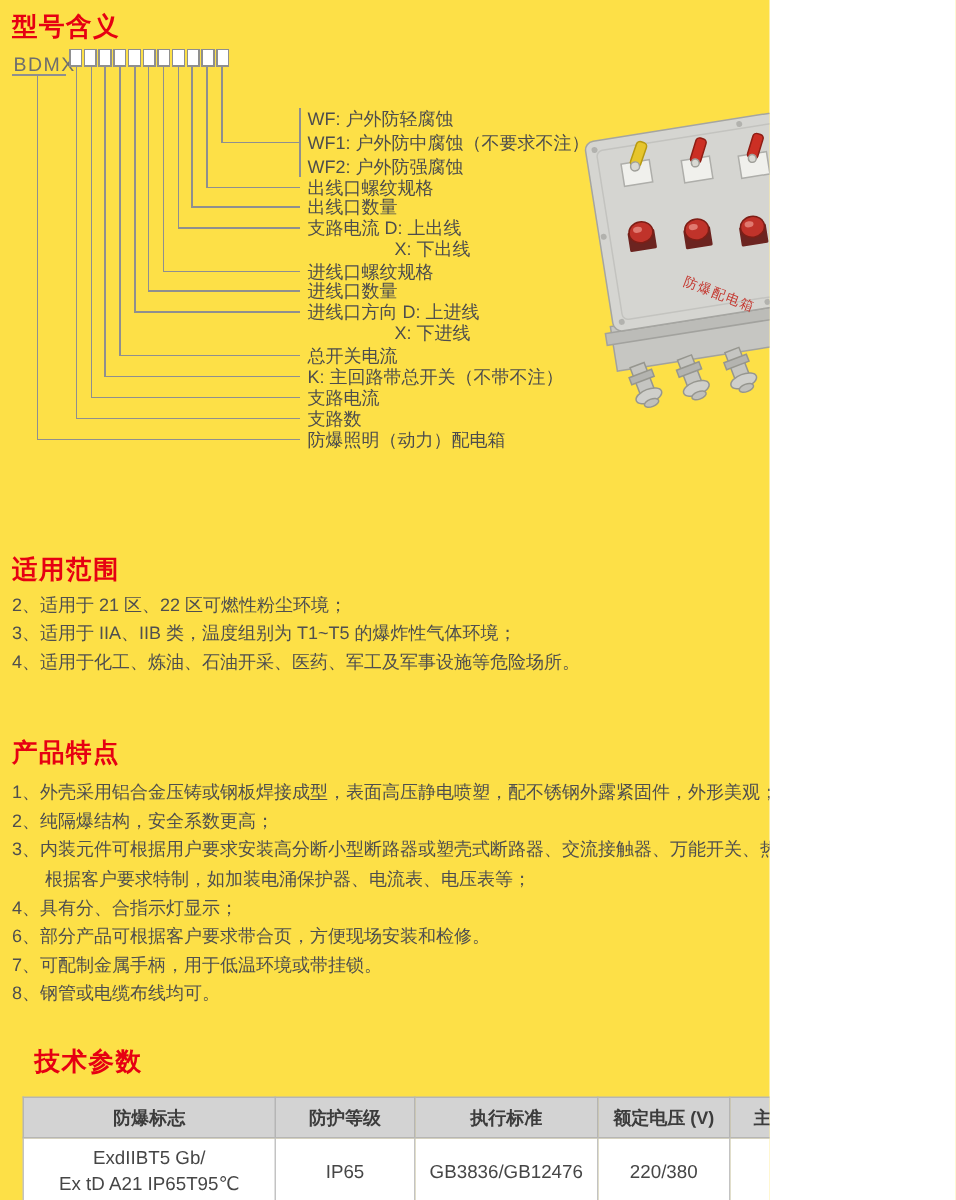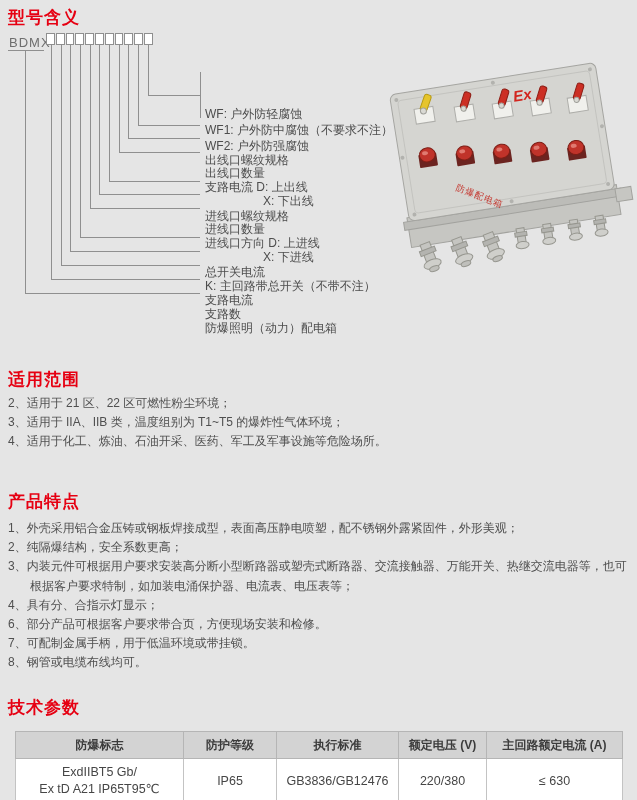--- a/index.html
+++ b/index.html
@@ -1,19 +1,19 @@
 <!DOCTYPE html>
 <html><head>
 <meta charset="utf-8">
 <style>
   html,body{margin:0;padding:0;background:#ffffff;}
   body{font-family:"Liberation Sans","DejaVu Sans",sans-serif;}
-  #page{position:relative;width:637px;height:800px;background:#e5e5e5;overflow:hidden;}
+  #page{position:relative;width:513px;height:800px;background:#fde047;overflow:hidden;}
   .sec-title{position:absolute;left:8px;font-size:17px;font-weight:bold;color:#e60012;letter-spacing:1px;}
-  .dlabel{position:absolute;font-size:12px;color:#4d4d4d;white-space:nowrap;line-height:14px;margin-top:35px;}
+  .dlabel{position:absolute;font-size:12px;color:#4d4d4d;white-space:nowrap;line-height:14px;}
   .bdmx{position:absolute;left:9px;top:35px;font-size:13px;color:#6e6e6e;letter-spacing:1px;}
   .list{position:absolute;left:8px;width:622px;font-size:12px;color:#4f4f4f;line-height:19.2px;}
   .list .num-item{padding-left:22px;text-indent:-22px;}
   table.specs{position:absolute;left:15px;top:731px;width:607px;border-collapse:collapse;table-layout:fixed;}
   table.specs th{background:#d3d3d3;color:#3c3c3c;font-size:12px;font-weight:bold;height:24px;border:1px solid #b5b5b5;text-align:center;}
   table.specs td{background:#fff;color:#464646;font-size:12.5px;height:42px;border:1px solid #c3c3c3;text-align:center;vertical-align:middle;white-space:pre-line;line-height:17px;}
   svg{display:block;}
   .diagram-svg{position:absolute;left:0;top:0;}
   .photo{position:absolute;left:372px;top:56px;}
 </style>
@@ -212,21 +212,21 @@
   <div class="list" style="top:519px;">
     <div class="num-item">1、外壳采用铝合金压铸或钢板焊接成型，表面高压静电喷塑，配不锈钢外露紧固件，外形美观；</div>
     <div class="num-item">2、纯隔爆结构，安全系数更高；</div>
     <div class="num-item">3、内装元件可根据用户要求安装高分断小型断路器或塑壳式断路器、交流接触器、万能开关、热继交流电器等，也可根据客户要求特制，如加装电涌保护器、电流表、电压表等；</div>
     <div class="num-item">4、具有分、合指示灯显示；</div>
     <div class="num-item">6、部分产品可根据客户要求带合页，方便现场安装和检修。</div>
     <div class="num-item">7、可配制金属手柄，用于低温环境或带挂锁。</div>
     <div class="num-item">8、钢管或电缆布线均可。</div>
   </div>
 
-  <div class="sec-title" style="top:696px;">技术参数</div>
+  <div class="sec-title" style="top:696px;margin-left:15px;">技术参数</div>
   <table class="specs">
     <colgroup>
       <col style="width:168px">
         <col style="width:93px">
         <col style="width:122px">
         <col style="width:88px">
         <col style="width:136px">
     </colgroup>
     <thead>
       <tr>

